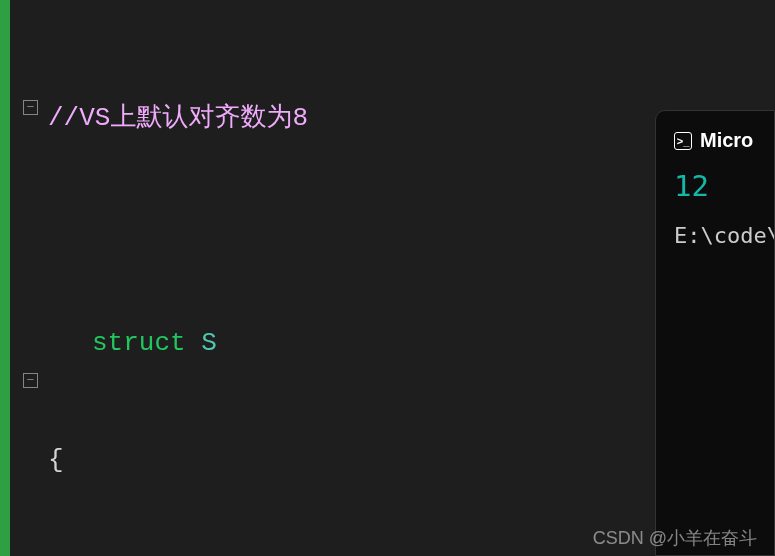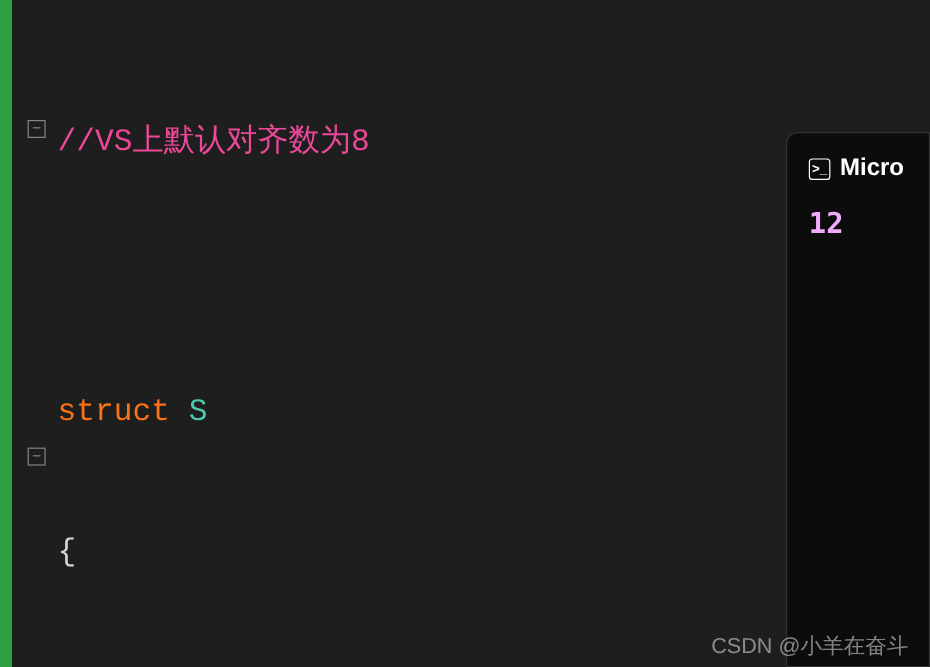--- a/index.html
+++ b/index.html
@@ -49,22 +49,22 @@
       line-height: 1;
     }
     .code-area {
       position: absolute;
       left: 48px;
       top: 12px;
       white-space: pre;
       line-height: 39px;
     }
     .line { height: 39px; display: flex; align-items: center; }
-    .comment { color: #ec4899; margin-top: 18px; }
-    .keyword { color: #f97316; }
+    .comment { color: #f0abfc; margin-top: 18px; }
+    .keyword { color: #22c55e; margin-left: 44px; }
     .typename { color: #4ec9b0; }
     .plain { color: #d4d4d4; }
     .console {
       position: absolute;
       right: 0;
       top: 110px;
       width: 120px;
       height: 446px;
       background: #0c0c0c;
       border-top-left-radius: 10px;
@@ -94,21 +94,21 @@
       font-size: 11px;
       padding: 1px;
     }
     .console-body {
       color: #cccccc;
       font-family: Consolas, monospace;
       font-size: 22px;
       line-height: 28px;
       white-space: nowrap;
     }
-    .console-out { font-weight: bold; font-size: 24px; color: #f0abfc; margin-bottom: 22px; }
+    .console-out { font-weight: normal; font-size: 29px; color: #14b8a6; margin-bottom: 22px; }
     .watermark {
       position: absolute;
       right: 18px;
       bottom: 6px;
       color: rgba(230,230,230,0.55);
       font-size: 18px;
       font-family: "Microsoft YaHei", sans-serif;
     }
   </style>
 </head>
@@ -139,16 +139,17 @@
   </div>
 </div>
 
 <div class="console">
   <div class="console-header">
     <span class="terminal-icon">&gt;_</span>
     <span>Micro</span>
   </div>
   <div class="console-body">
     <div class="console-out">12</div>
+    <div>E:\code\</div>
   </div>
 </div>
 
 <div class="watermark">CSDN @小羊在奋斗</div>
 
 </body></html>

